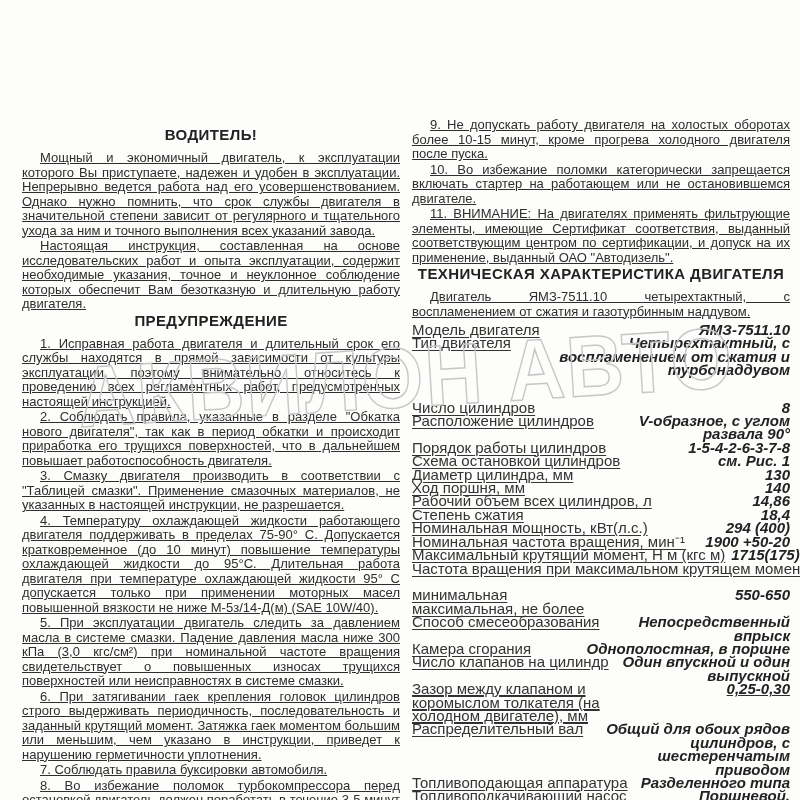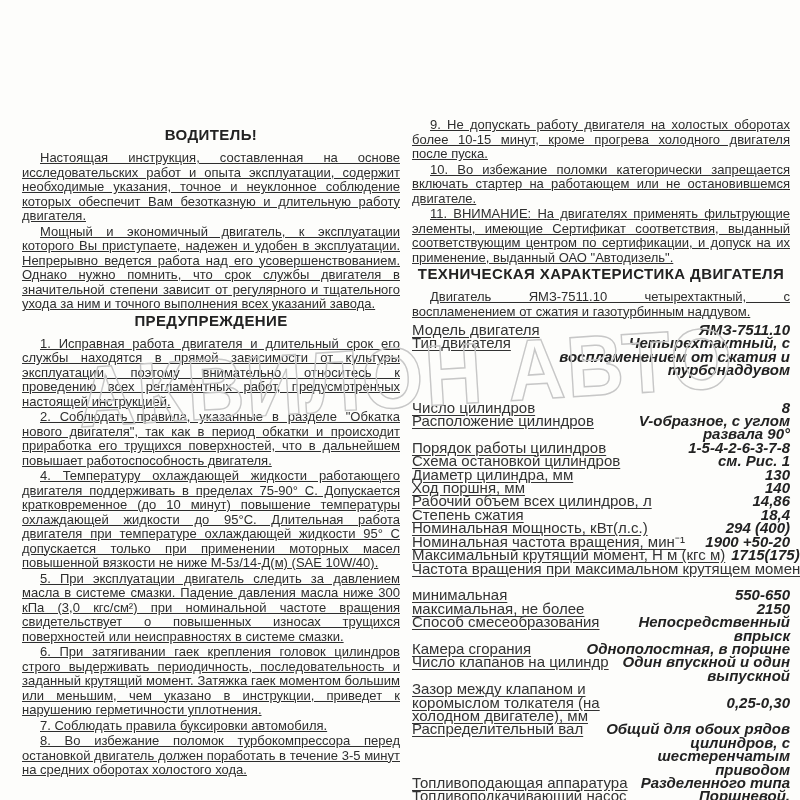--- a/index.html
+++ b/index.html
@@ -35,21 +35,21 @@
   .tech-head { margin-top: 14px; margin-bottom: 10px; }
   .general-head { margin-top: 16px; margin-bottom: 16px; }
 
   .spec-table { margin-top: 4px; }
   .trow {
     display: flex; align-items: flex-start;
     font-size: 15px; line-height: 13.4px;
     margin: 0;
   }
   .trow.gap-top { margin-top: 24px; }
-  .trow.align-end { align-items: center; }
+  .trow.align-end { align-items: flex-start; text-decoration: underline; }
   .tlabel {
     flex: 0 1 auto;
     text-decoration: underline;
     text-underline-offset: 2px;
     white-space: nowrap;
     color: #333;
   }
   .trow.wrap .tlabel { white-space: normal; max-width: 60%; }
   .tval {
     flex: 1 1 auto;
@@ -74,26 +74,27 @@
 </style>
 </head>
 <body>
 
 <div class="page">
 
   <div class="columns">
 
     <div class="col col-left">
       <h1 class="center-head">ВОДИТЕЛЬ!</h1>
+      <p class="para">Мощный и экономичный двигатель, к эксплуатации которого Вы приступаете, надежен и удобен в эксплуатации. Непрерывно ведется работа над его усовершенствованием. Однако нужно помнить, что срок службы двигателя в значительной степени зависит от регулярного и тщательного ухода за ним и точного выполнения всех указаний завода.</p>
       <p class="para">Настоящая инструкция, составленная на основе исследовательских работ и опыта эксплуатации, содержит необходимые указания, точное и неуклонное соблюдение которых обеспечит Вам безотказную и длительную работу двигателя.</p>
-      <p class="para">Мощный и экономичный двигатель, к эксплуатации которого Вы приступаете, надежен и удобен в эксплуатации. Непрерывно ведется работа над его усовершенствованием. Однако нужно помнить, что срок службы двигателя в значительной степени зависит от регулярного и тщательного ухода за ним и точного выполнения всех указаний завода.</p>
 
       <h1 class="center-head warn-head">ПРЕДУПРЕЖДЕНИЕ</h1>
       <p class="para">1. Исправная работа двигателя и длительный срок его службы находятся в прямой зависимости от культуры эксплуатации, поэтому внимательно относитесь к проведению всех регламентных работ, предусмотренных настоящей инструкцией.</p>
       <p class="para">2. Соблюдать правила, указанные в разделе "Обкатка нового двигателя", так как в период обкатки и происходит приработка его трущихся поверхностей, что в дальнейшем повышает работоспособность двигателя.</p>
+      <p class="para">3. Смазку двигателя производить в соответствии с "Таблицей смазки". Применение смазочных материалов, не указанных в настоящей инструкции, не разрешается.</p>
       <p class="para">4. Температуру охлаждающей жидкости работающего двигателя поддерживать в пределах 75-90° С.  Допускается кратковременное (до 10 минут) повышение температуры охлаждающей жидкости до 95°С. Длительная работа двигателя при температуре охлаждающей жидкости 95° С допускается только при применении моторных масел повышенной вязкости не ниже М-5з/14-Д(м) (SAE 10W/40).</p>
       <p class="para">5. При эксплуатации двигатель следить за давлением масла в системе смазки. Падение давления масла ниже 300 кПа (3,0 кгс/см²) при номинальной частоте вращения свидетельствует о повышенных износах трущихся поверхностей или неисправностях в системе смазки.</p>
       <p class="para">6. При затягивании гаек крепления головок цилиндров строго выдерживать периодичность, последовательность и заданный крутящий момент. Затяжка гаек моментом большим или меньшим, чем указано в инструкции, приведет к нарушению герметичности уплотнения.</p>
       <p class="para">7. Соблюдать правила буксировки автомобиля.</p>
       <p class="para">8. Во избежание поломок турбокомпрессора перед остановкой двигатель должен поработать в течение 3-5 минут на средних оборотах холостого хода.</p>
     </div>
 
     <div class="col col-right">
       <p class="para">9. Не допускать работу двигателя на холостых оборотах более 10-15 минут, кроме прогрева холодного двигателя после пуска.</p>
       <p class="para">10. Во избежание поломки категорически запрещается включать стартер на работающем или не остановившемся двигателе.</p>
@@ -159,21 +160,20 @@
         <div class="trow">
           <span class="tlabel">Частота вращения при максимальном крутящем моменте, мин⁻¹</span>
           <span class="tval">1200-1400</span>
         </div>
         <div class="trow">
           <span class="tlabel">минимальная</span>
           <span class="tval">550-650</span>
         </div>
         <div class="trow">
           <span class="tlabel">максимальная, не более</span>
-          <span class="tval">2150</span>
         </div>
         <div class="trow">
           <span class="tlabel">Способ смесеобразования</span>
           <span class="tval">Непосредственный впрыск</span>
         </div>
         <div class="trow">
           <span class="tlabel">Камера сгорания</span>
           <span class="tval">Однополостная, в поршне</span>
         </div>
         <div class="trow">

